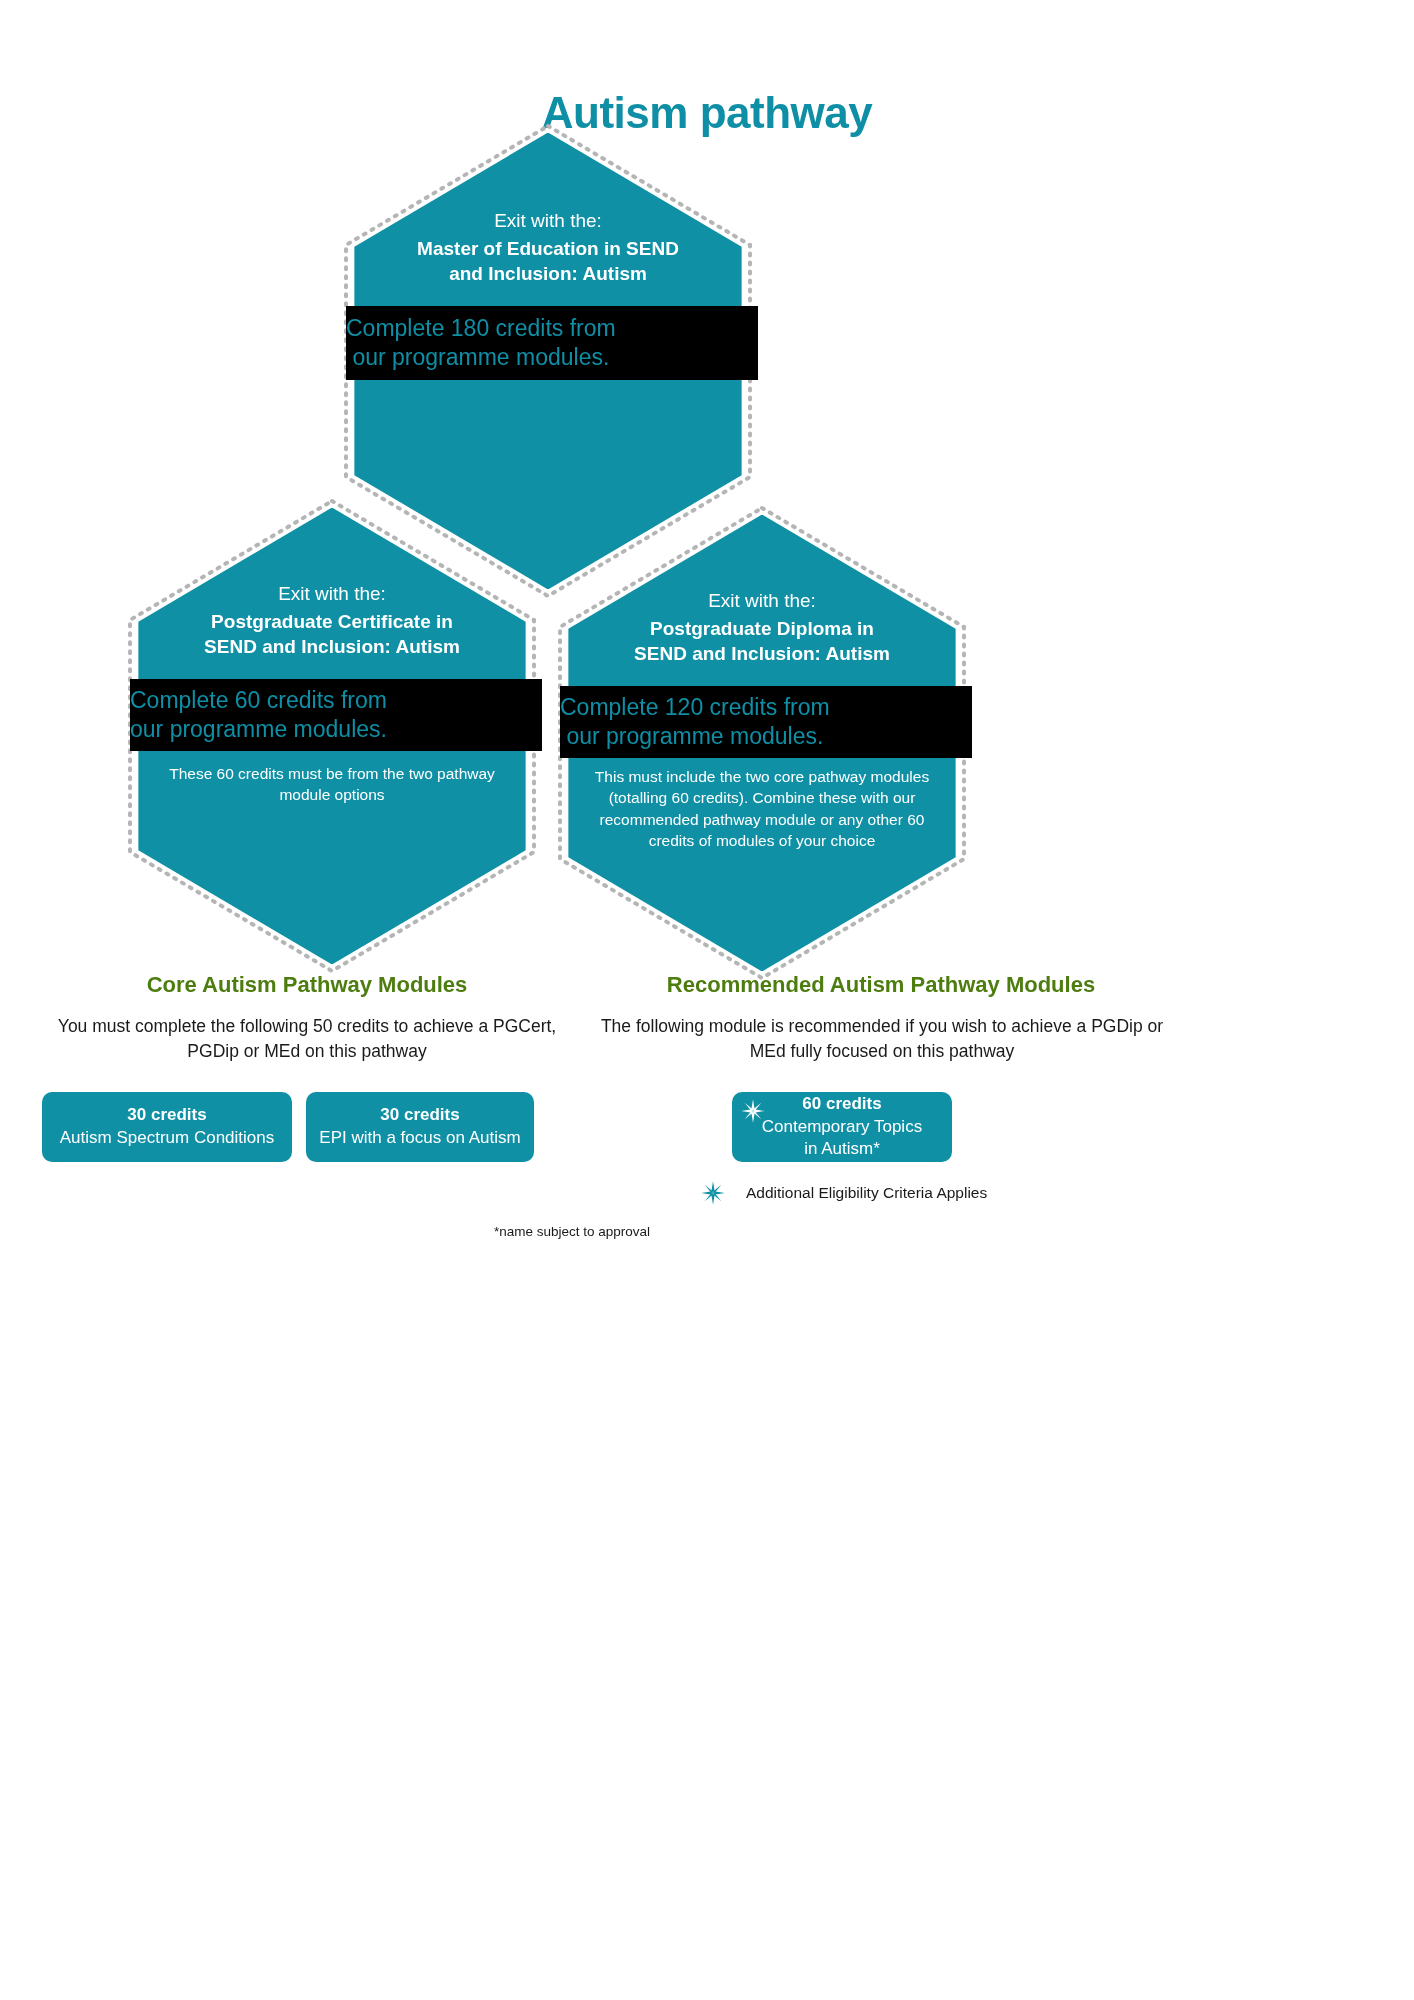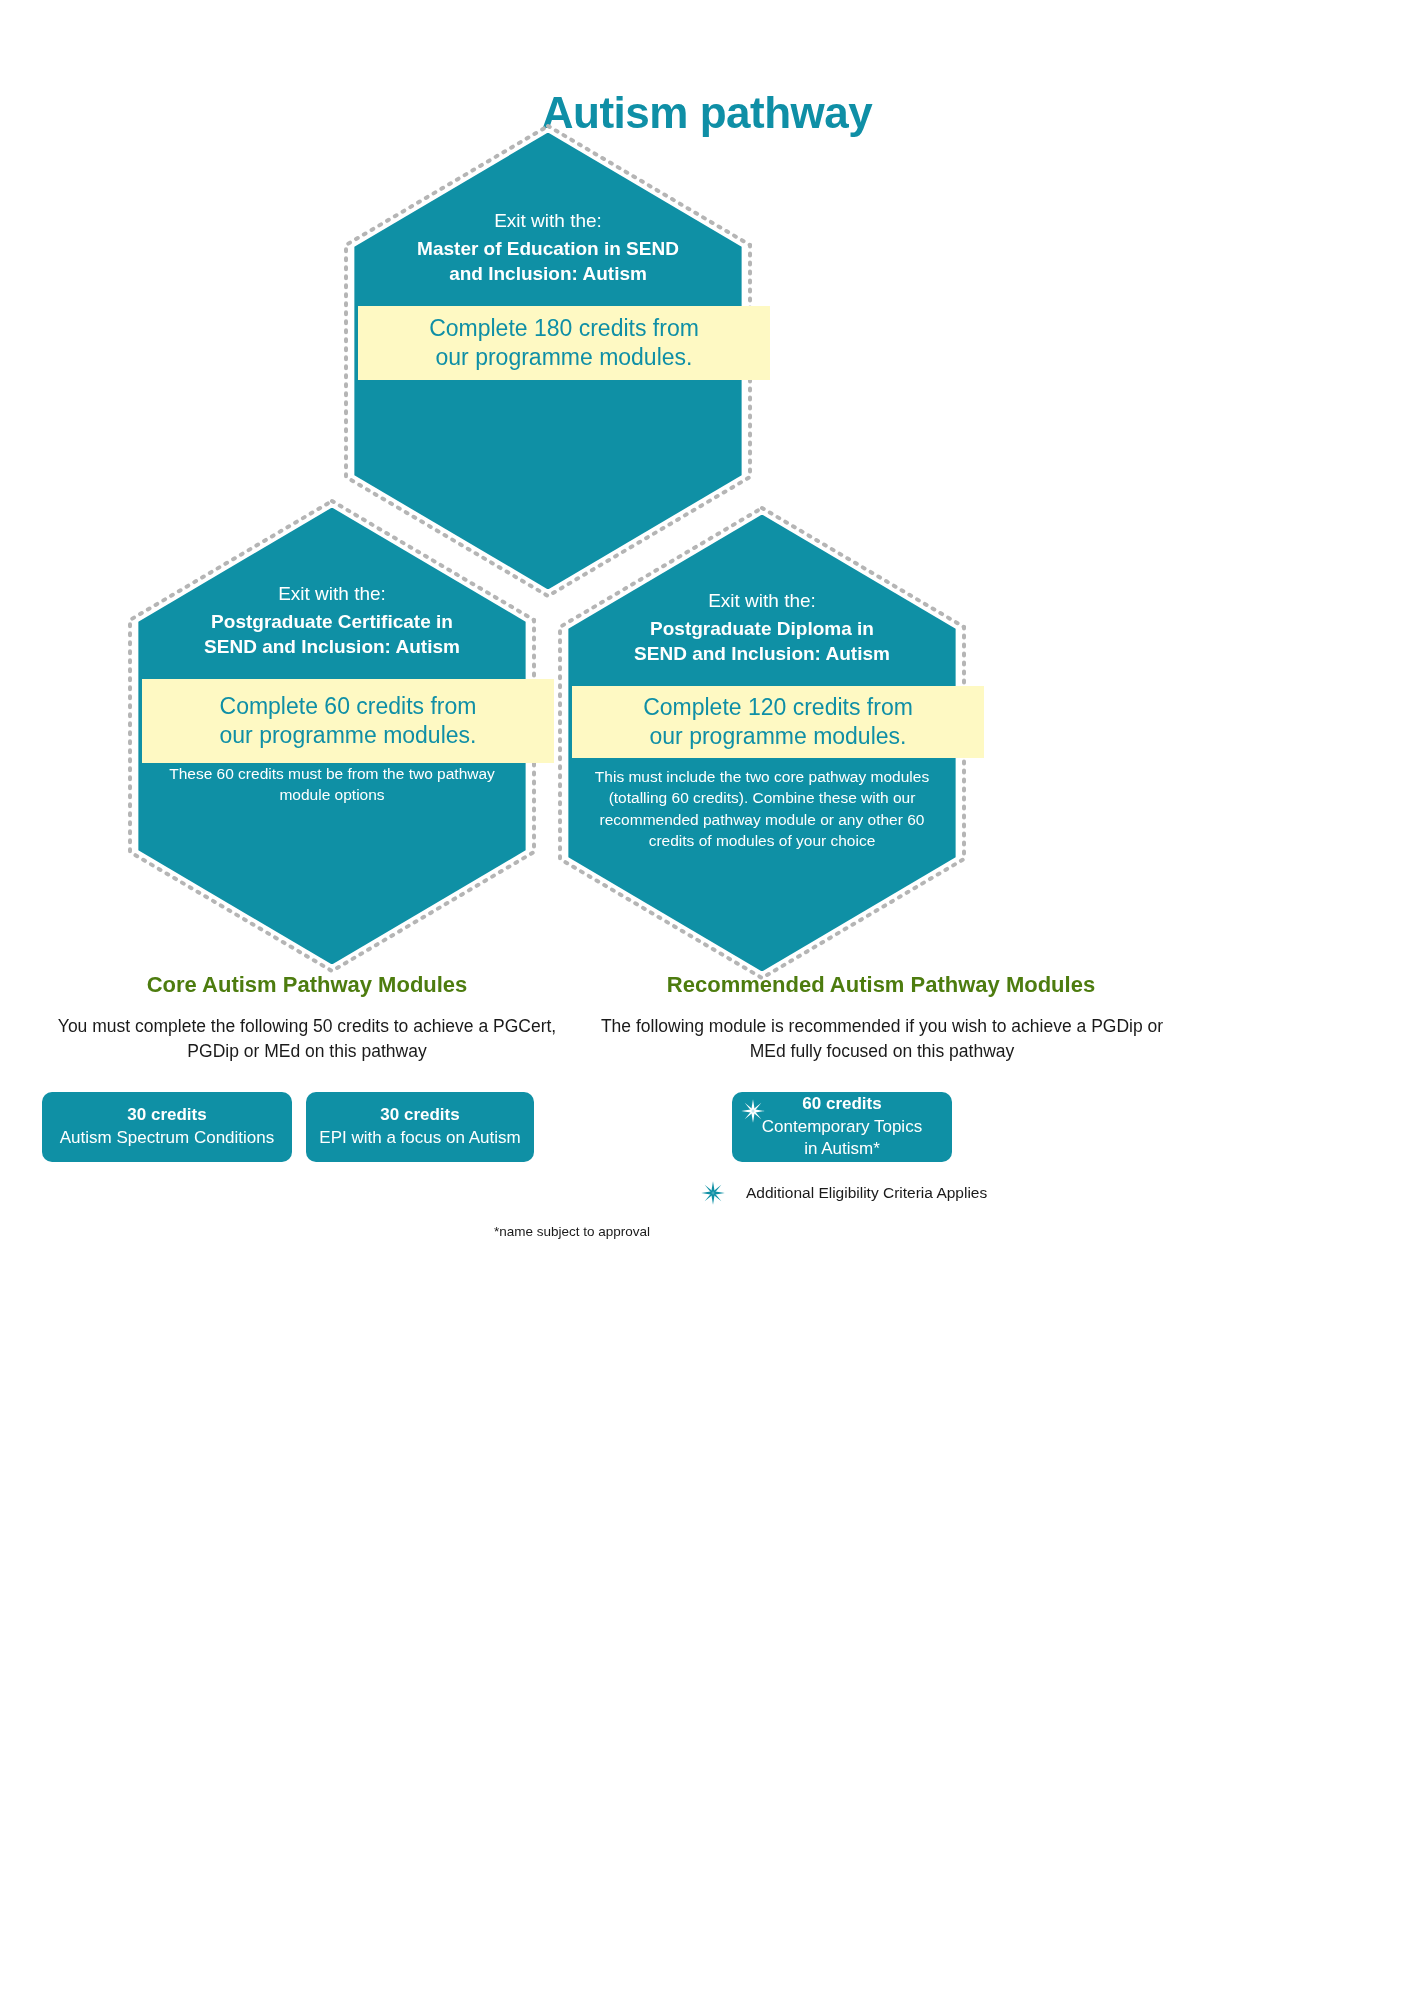--- a/index.html
+++ b/index.html
@@ -30,23 +30,23 @@
   }
   .hex-fill{
     position:absolute;
     left:3.0%;top:2.2%;width:94%;height:95.6%;
     background:#0f90a5;
     clip-path:polygon(50% 0%,100% 25%,100% 75%,50% 100%,0% 75%,0% 25%);
     -webkit-clip-path:polygon(50% 0%,100% 25%,100% 75%,50% 100%,0% 75%,0% 25%);
     display:flex;flex-direction:column;align-items:center;
   }
   .band{
-    position:absolute;left:16px;width:100%;
-    background:#fef9c3;
-    display:flex;align-items:center;justify-content:center;
+    position:absolute;left:4px;width:100%;
+    background:#000000;
+    display:flex;align-items:center;justify-content:flex-start;
     box-sizing:border-box;
   }
   .band-text{
     color:#0f8fa6;font-size:23px;line-height:1.28;
     text-align:center;font-weight:normal;
   }
 
   .hex-top-text{
     position:absolute;left:0;width:100%;
     text-align:center;color:#ffffff;
@@ -64,21 +64,21 @@
 
   
   #hex-med{left:342px;top:122px;width:412px;height:478px;}
   #hex-med .hex-top-text{top:86px;}
   #hex-med .band{top:184px;height:74px;}
   #hex-med .band-text{font-size:23px;}
   #hex-med .hex-bot-text{top:264px;}
 
   #hex-pgcert{left:126px;top:497px;width:412px;height:478px;}
   #hex-pgcert .hex-top-text{top:84px;}
-  #hex-pgcert .band{top:182px;height:84px;}
+  #hex-pgcert .band{top:182px;height:72px;}
   #hex-pgcert .hex-bot-text{top:266px;}
 
   #hex-pgdip{left:556px;top:504px;width:412px;height:478px;}
   #hex-pgdip .hex-top-text{top:84px;}
   #hex-pgdip .band{top:182px;height:72px;}
   #hex-pgdip .hex-bot-text{top:262px;}
 
   
   .col-head{
     position:absolute;

